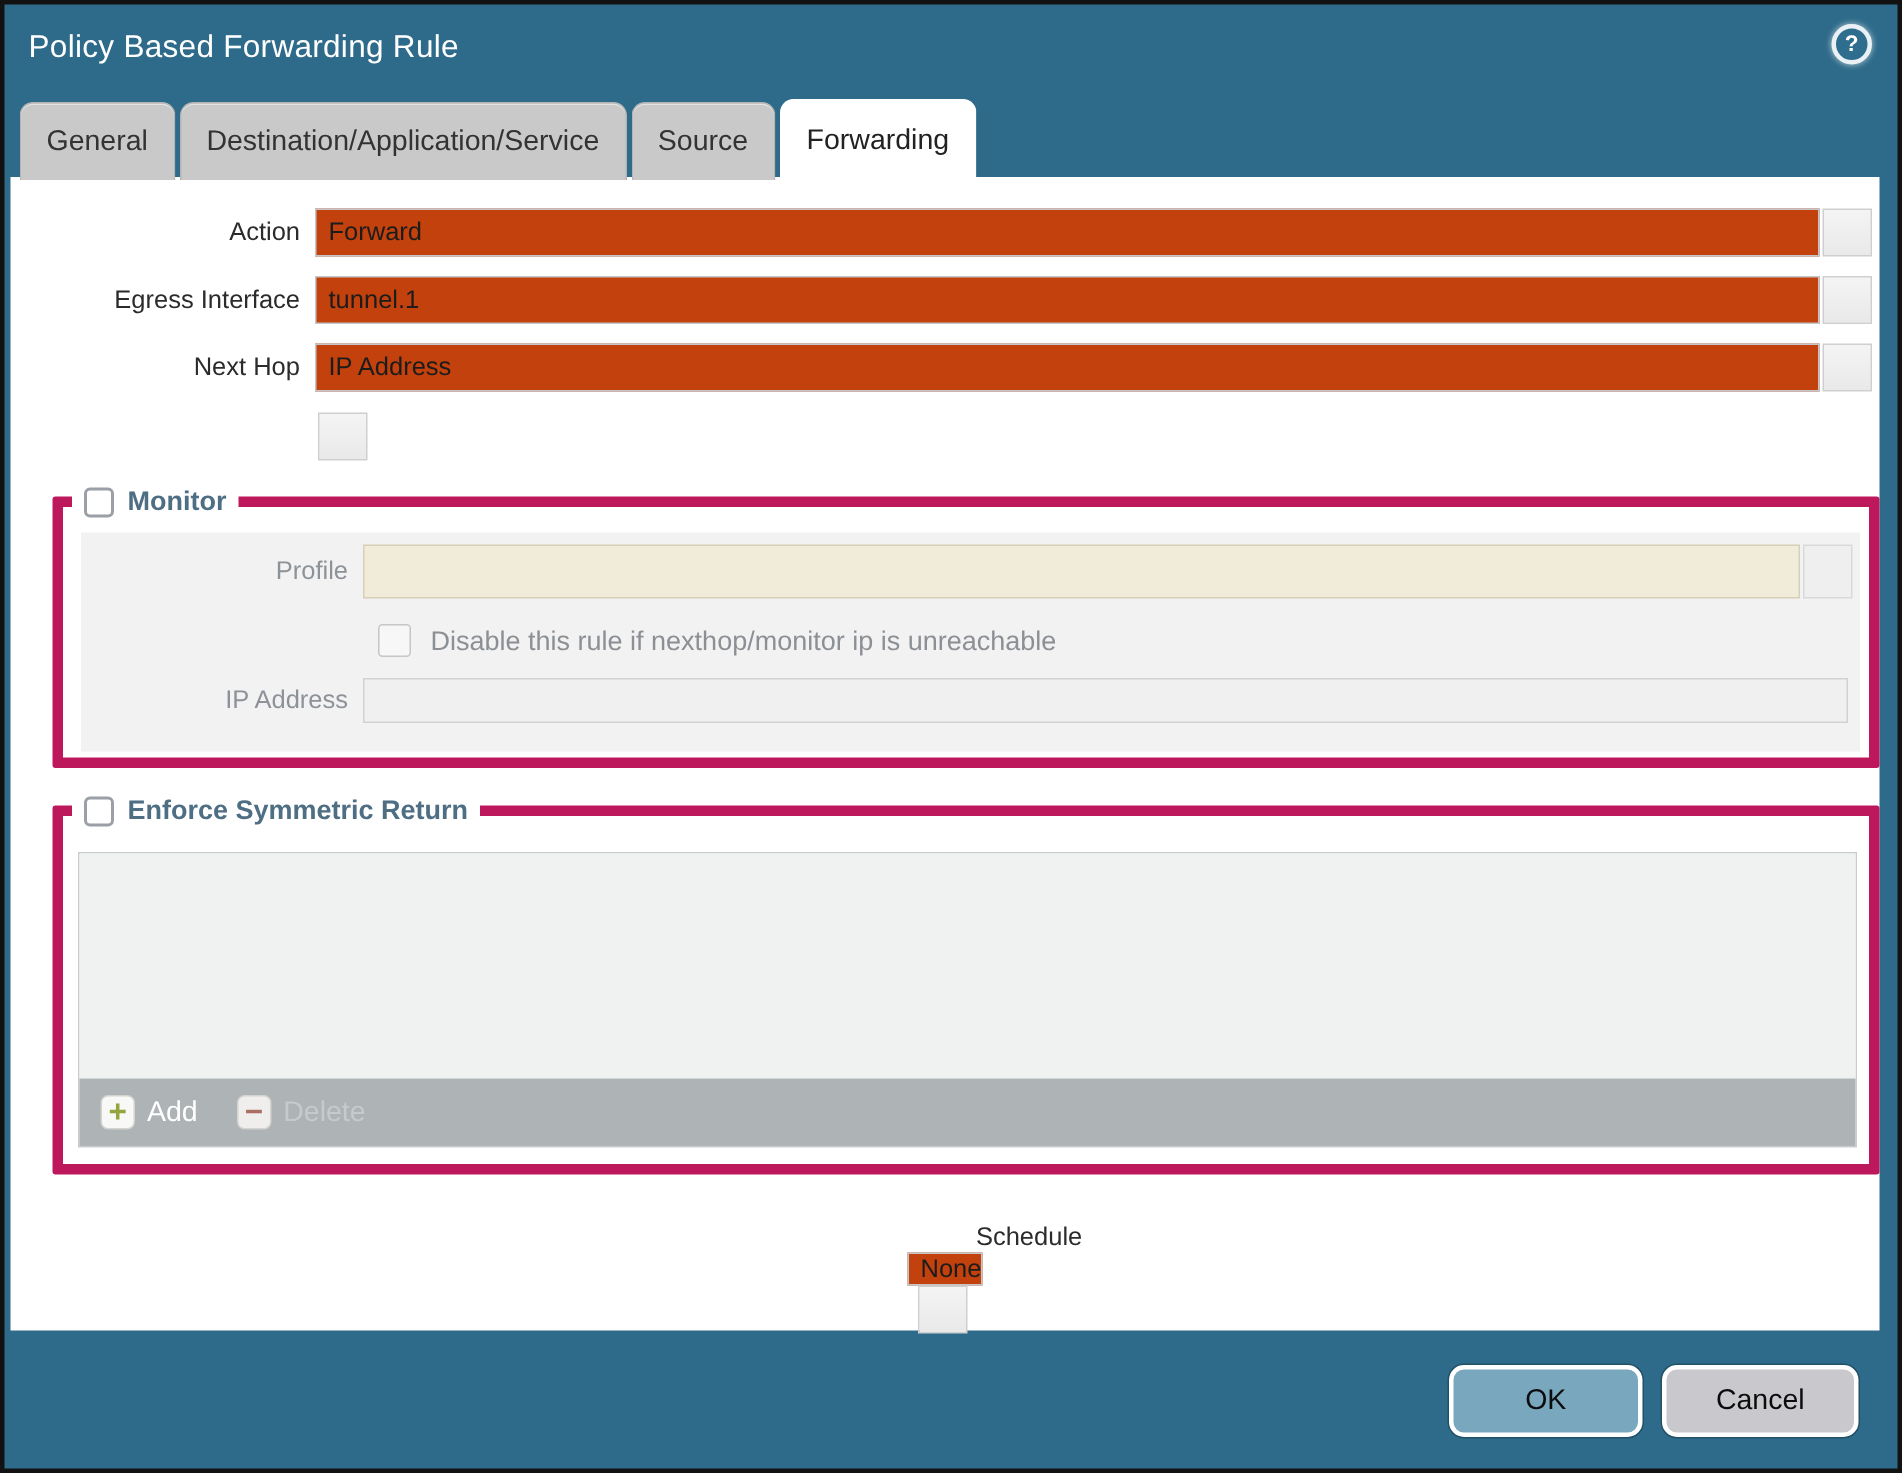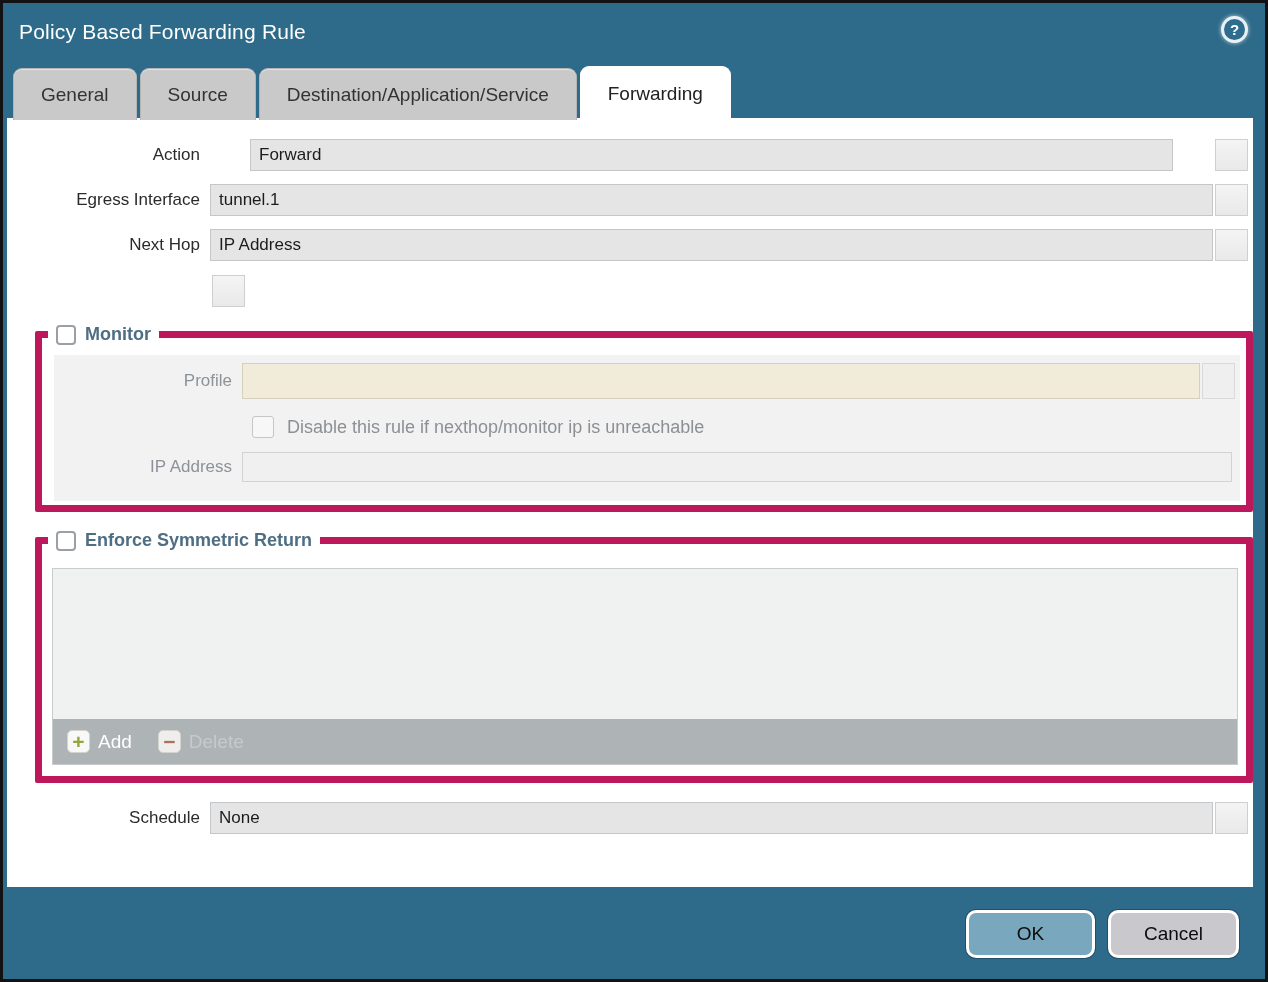--- a/index.html
+++ b/index.html
@@ -32,21 +32,21 @@
     display: flex; align-items: center; justify-content: center;
     cursor: pointer;
   }
 
   
   .tabs {
     position: absolute; left: 10px; top: 63px; right: 10px; height: 54px;
     display: flex; align-items: flex-end; gap: 3px; z-index: 3;
   }
   .tab {
-    height: 52px; padding: 0 27px;
+    height: 52px; padding: 0 17px;
     display: flex; align-items: center; justify-content: center;
     background: #c9c9c9;
     border: 1px solid #b5b5b5; border-bottom: none;
     border-radius: 9px 9px 0 0;
     font-size: 19px; color: #333; cursor: pointer;
     box-shadow: inset 0 1px 0 #e2e2e2;
   }
   .tab.active {
     background: #ffffff; border-color: #ffffff;
     height: 54px; color: #222; box-shadow: none;
@@ -59,21 +59,21 @@
     background: #ffffff; z-index: 2;
   }
 
   .frow { display: flex; align-items: center; height: 32px; }
   .frow .lbl {
     width: 203px; text-align: right; padding-right: 10px;
     font-size: 17px; color: #2b2b2b; flex: none;
   }
   .tbox {
     flex: 1; height: 32px;
-    border: 1px solid #c3c7c9; background: #e5e5e5;
+    border: 1px solid #c3c7c9; background: #c2410c;
     display: flex; align-items: center; padding-left: 8px;
     font-size: 17px; color: #1c1c1c;
   }
   .dd {
     flex: none; width: 33px; height: 32px; margin-left: 2px; margin-right: 5px;
     background: linear-gradient(#f4f4f4, #e9e9e9);
     border: 1px solid #cfcfcf;
     display: flex; align-items: center; justify-content: center;
     cursor: pointer;
   }
@@ -81,24 +81,24 @@
     width: 0; height: 0;
     border-left: 9px solid transparent; border-right: 9px solid transparent;
     border-top: 10px solid #6e8染a; border-top-color: #6c8染;
   }
   
   .dd .arrow { border-top: 10px solid #6d8painting; }
   .dd .arrow { border-top-color: #67808f; }
   .dd.disabled .arrow { border-top-color: #b7bcbe; }
   .dd.disabled { cursor: default; background: #efefef; border-color: #d9d9d9; }
 
-  .mt21 { margin-top: 21px; gap: 40px; }
+  .mt21 { margin-top: 21px; }
   .mt13 { margin-top: 13px; }
   .mt14 { margin-top: 14px; }
-  .mt19 { margin-top: 19px; }
+  .mt19 { margin-top: 32px; flex-direction: column; }
 
   
   .fs {
     position: relative;
     margin: 24px 0 0 28px;
     border: 7px solid #be185d; border-radius: 2px;
   }
   .fs.fs2 { margin-top: 25px; }
   .fs-legend {
     position: absolute; top: -14px; left: 6px;
@@ -187,22 +187,22 @@
 
 <div class="window">
 
   <div class="titlebar">
     <div class="title">Policy Based Forwarding Rule</div>
     <div class="help-btn">?</div>
   </div>
 
   <div class="tabs">
     <div class="tab">General</div>
+    <div class="tab">Destination/Application/Service</div>
     <div class="tab">Source</div>
-    <div class="tab">Destination/Application/Service</div>
     <div class="tab active">Forwarding</div>
   </div>
 
   <div class="content">
 
     <div class="frow mt21">
       <div class="lbl">Action</div>
       <div class="tbox">Forward</div>
       <div class="dd">
           <span class="arrow"></span>

